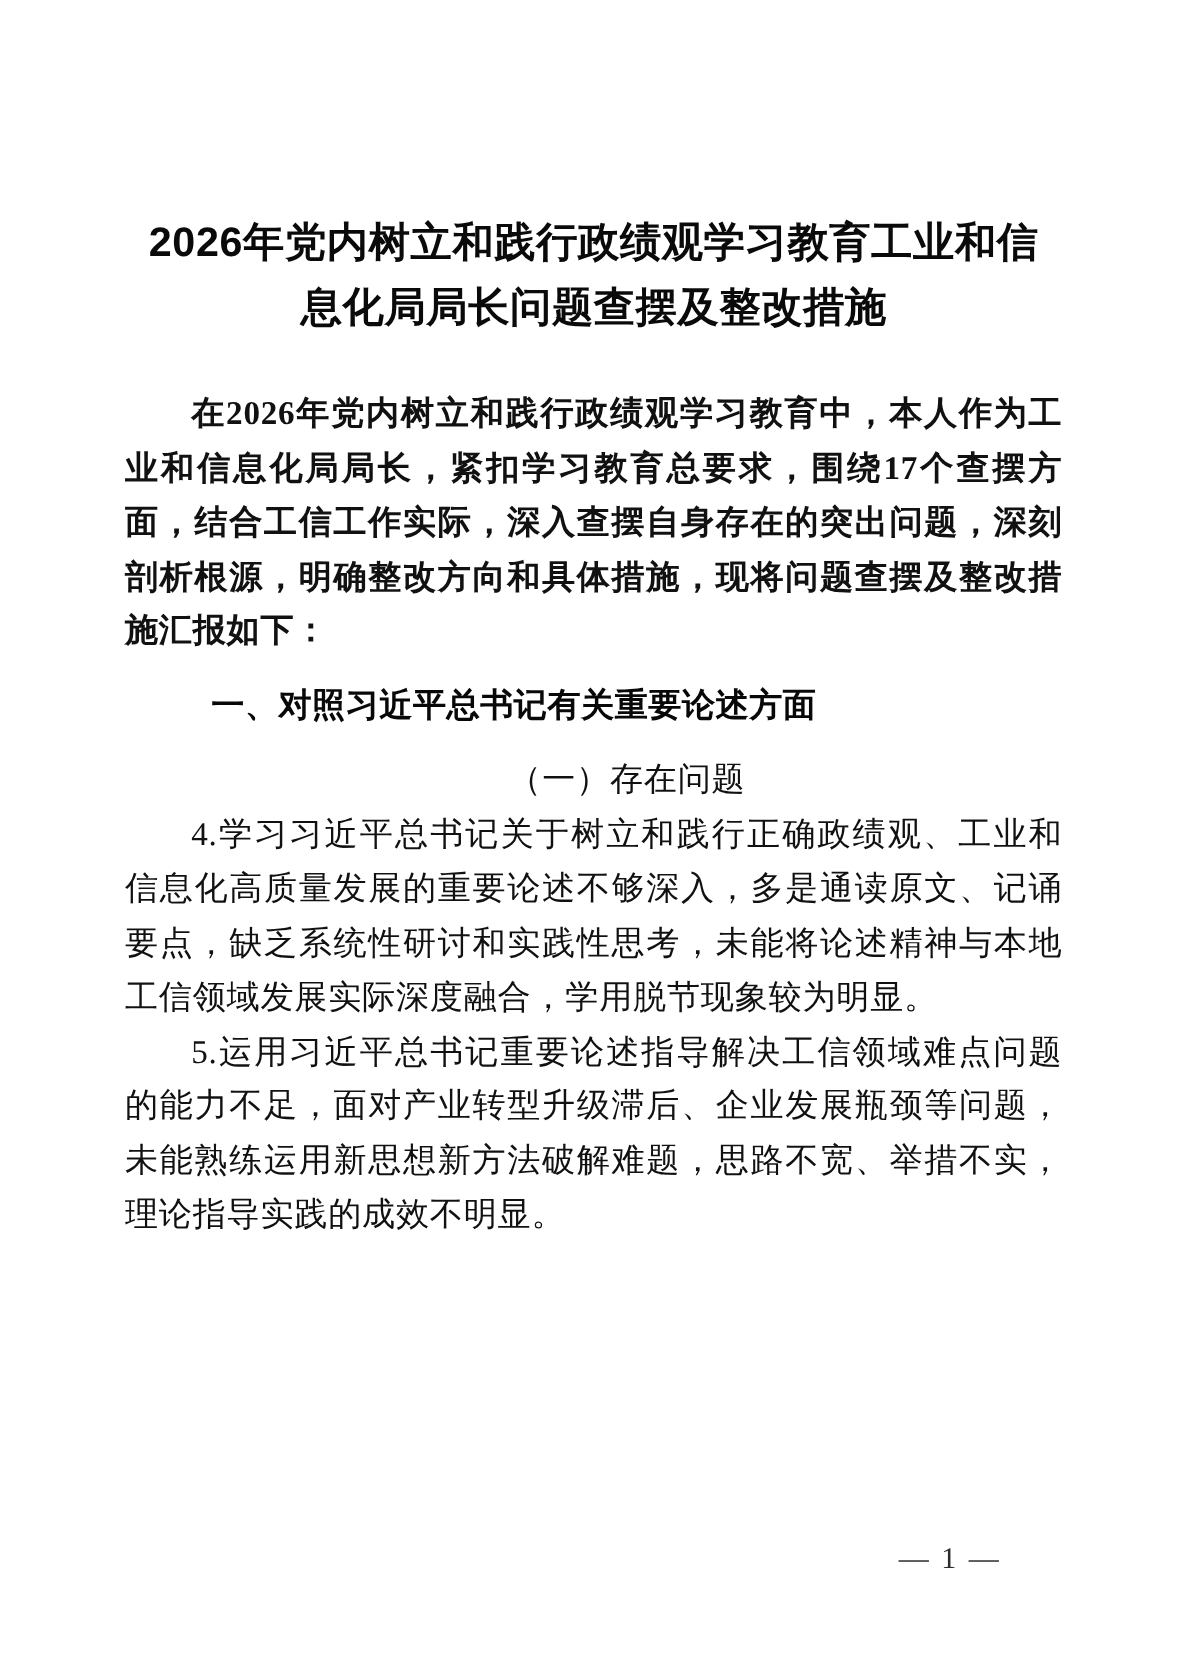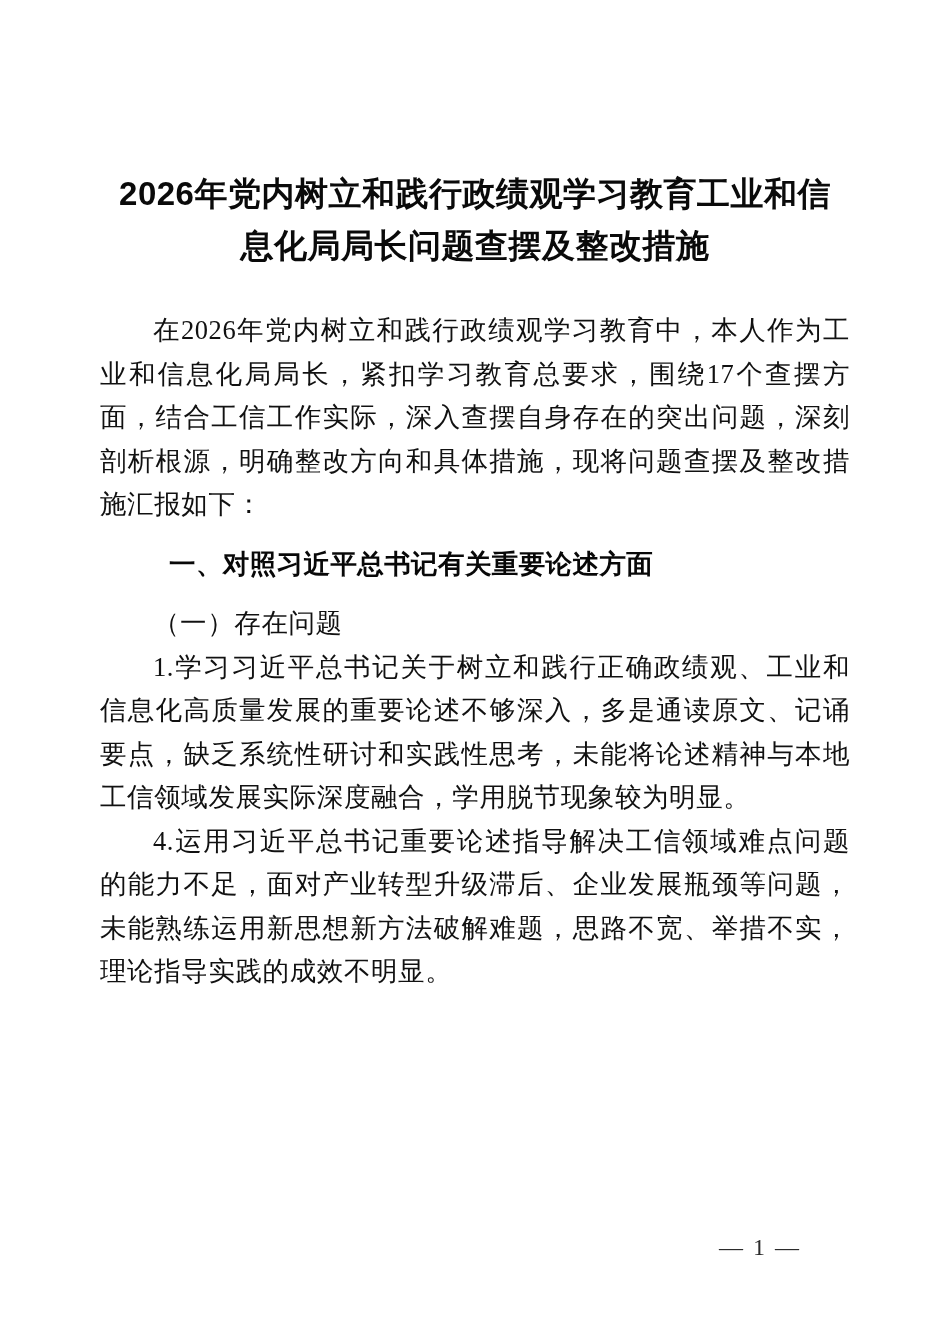--- a/index.html
+++ b/index.html
@@ -41,20 +41,21 @@
   
   .para {
     font-size: 26.5px;
     line-height: 43.5px;
     text-align: justify;
     text-justify: inter-ideograph;
     text-indent: 53px;
     margin: 0;
     letter-spacing: 0.6px;
     color: #111111;
+    font-weight: bold;
   }
   .para-lead {
     margin-top: 37px;
   }
 
   
   .heading-1 {
     font-family: "Liberation Sans", "DejaVu Sans", sans-serif;
     font-size: 26.5px;
     font-weight: 700;
@@ -66,20 +67,21 @@
   }
 
   
   .heading-2 {
     font-size: 26.5px;
     line-height: 43.5px;
     text-indent: 53px;
     margin: 0;
     letter-spacing: 0.6px;
     color: #111111;
+    text-align: center;
   }
 
   
   .item {
     font-size: 26.5px;
     line-height: 43.5px;
     text-align: justify;
     text-justify: inter-ideograph;
     text-indent: 53px;
     margin: 0;
@@ -114,24 +116,24 @@
   <div class="content">
 
     <h1 class="doc-title">2026年党内树立和践行政绩观学习教育工业和信息化局局长问题查摆及整改措施</h1>
 
     <p class="para para-lead">在2026年党内树立和践行政绩观学习教育中，本人作为工业和信息化局局长，紧扣学习教育总要求，围绕17个查摆方面，结合工信工作实际，深入查摆自身存在的突出问题，深刻剖析根源，明确整改方向和具体措施，现将问题查摆及整改措施汇报如下：</p>
 
     <p class="heading-1">一、对照习近平总书记有关重要论述方面</p>
 
     <p class="heading-2">（一）存在问题</p>
 
-    <p class="item">1.学习习近平总书记关于树立和践行正确政绩观、工业和信息化高质量发展的重要论述不够深入，多是通读原文、记诵要点，缺乏系统性研讨和实践性思考，未能将论述精神与本地工信领域发展实际深度融合，学用脱节现象较为明显。</p>
+    <p class="item">4.学习习近平总书记关于树立和践行正确政绩观、工业和信息化高质量发展的重要论述不够深入，多是通读原文、记诵要点，缺乏系统性研讨和实践性思考，未能将论述精神与本地工信领域发展实际深度融合，学用脱节现象较为明显。</p>
 
 
-    <p class="item">4.运用习近平总书记重要论述指导解决工信领域难点问题的能力不足，面对产业转型升级滞后、企业发展瓶颈等问题，未能熟练运用新思想新方法破解难题，思路不宽、举措不实，理论指导实践的成效不明显。</p>
+    <p class="item">5.运用习近平总书记重要论述指导解决工信领域难点问题的能力不足，面对产业转型升级滞后、企业发展瓶颈等问题，未能熟练运用新思想新方法破解难题，思路不宽、举措不实，理论指导实践的成效不明显。</p>
 
   </div>
 
   <div class="footer">
     <span class="footer-inner">— 1 —</span>
   </div>
 
 </div>
 
 </body></html>

